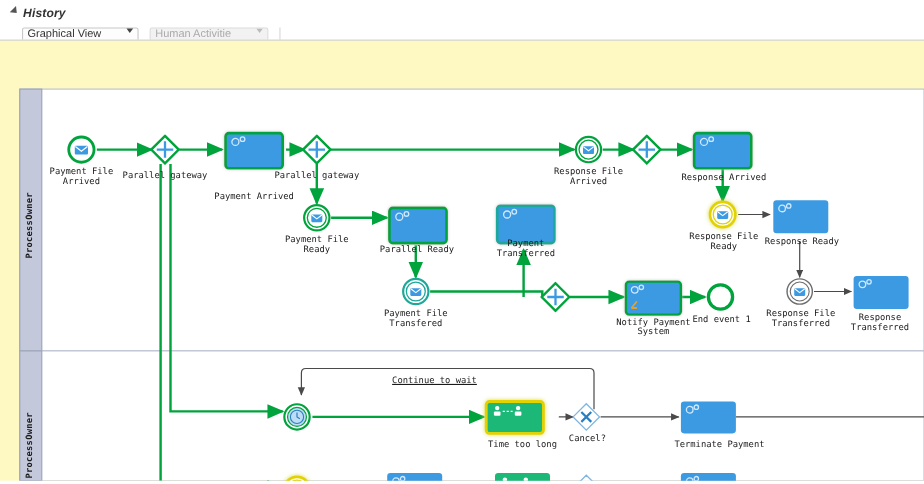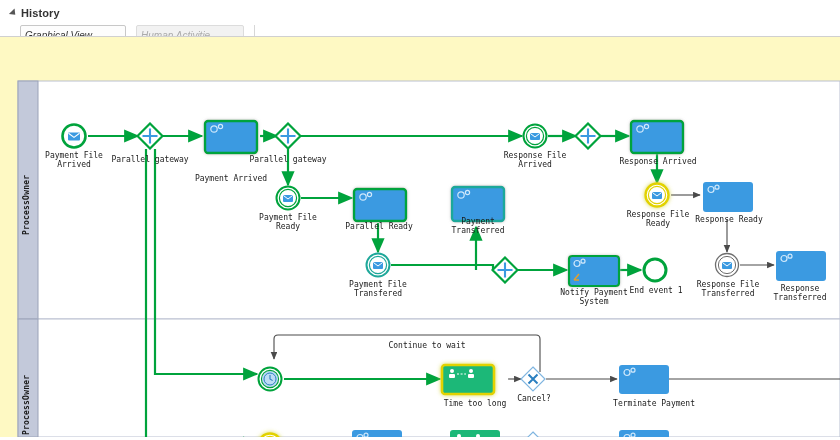--- a/index.html
+++ b/index.html
@@ -4,33 +4,33 @@
 <title>History - Graphical View</title>
 <style>
   html,body{margin:0;padding:0;background:#ffffff;}
   body{
     width:840px;height:440px;overflow:hidden;
     font-family:"Liberation Sans","DejaVu Sans",sans-serif;
     font-size:11px;color:#222;
   }
   
   #header{height:36px;padding:6px 0 0 8px;box-sizing:border-box;}
-  #hdr-title-row{display:flex;align-items:center;gap:5px;height:14px;}
+  #hdr-title-row{display:flex;gap:5px;height:14px;font-style:italic;}
   #collapse-icon{
     width:0;height:0;border-left:5px solid #555;
     border-top:4px solid transparent;border-bottom:4px solid transparent;
     transform:rotate(45deg);margin-left:3px;
   }
   #hdr-title{font-size:11px;font-weight:bold;color:#333;letter-spacing:.1px;}
   #toolbar{display:flex;align-items:center;gap:0;margin-top:4px;margin-left:12px;height:18px;}
   .tb-select{
     height:17px;box-sizing:border-box;background:#fdfdfd;
     border:1px solid #c8c8c8;border-radius:2px;
-    display:flex;align-items:flex-end;padding:0 4px;gap:23px;
-    font-size:10px;color:#333;cursor:pointer;font-style:italic;
+    display:flex;align-items:flex-start;padding:0 4px;gap:23px;
+    font-size:10px;color:#333;cursor:pointer;
   }
   .tb-select.disabled{background:#f2f2f2;border-color:#dcdcdc;color:#aaaaaa;cursor:default;}
   .caret{width:0;height:0;border-left:3.5px solid transparent;border-right:3.5px solid transparent;border-top:4px solid #444;}
   .tb-select.disabled .caret{border-top-color:#bbbbbb;}
   #tb-sep{width:1px;height:16px;background:#d7d7d7;margin-left:10px;}
   
   #canvas{position:relative;width:840px;height:400px;background:#fef9c3;
           border-top:1px solid #d0d0d0;overflow:hidden;}
   #canvas svg{position:absolute;left:0;top:0;}
   .lbl{
@@ -401,18 +401,18 @@
 <div style="position:absolute;left:617px;top:391px;">
   <svg width="54" height="33">
         <rect x="2" y="2" width="50" height="29" rx="3" fill="#3b9ae1"></rect>
   <g fill="none" stroke="#cfe8fb" stroke-width="1.2">
           <circle cx="10" cy="9.5" r="3"></circle>
           <circle cx="16" cy="7.2" r="2"></circle>
         </g>
       </svg>
 </div>
 
-<div class="lbl" style="left:372px;top:304px;width:110px;">Continue to wait</div>
+<div class="lbl" style="left:340px;top:304px;width:110px;text-decoration:underline;">Continue to wait</div>
 
 <div class="lane-title" style="left:22px;top:130px;height:76px;width:12px;">ProcessOwner</div>
 <div class="lane-title" style="left:22px;top:330px;height:76px;width:12px;">ProcessOwner</div>
 
 </div>
 
 </body></html>

